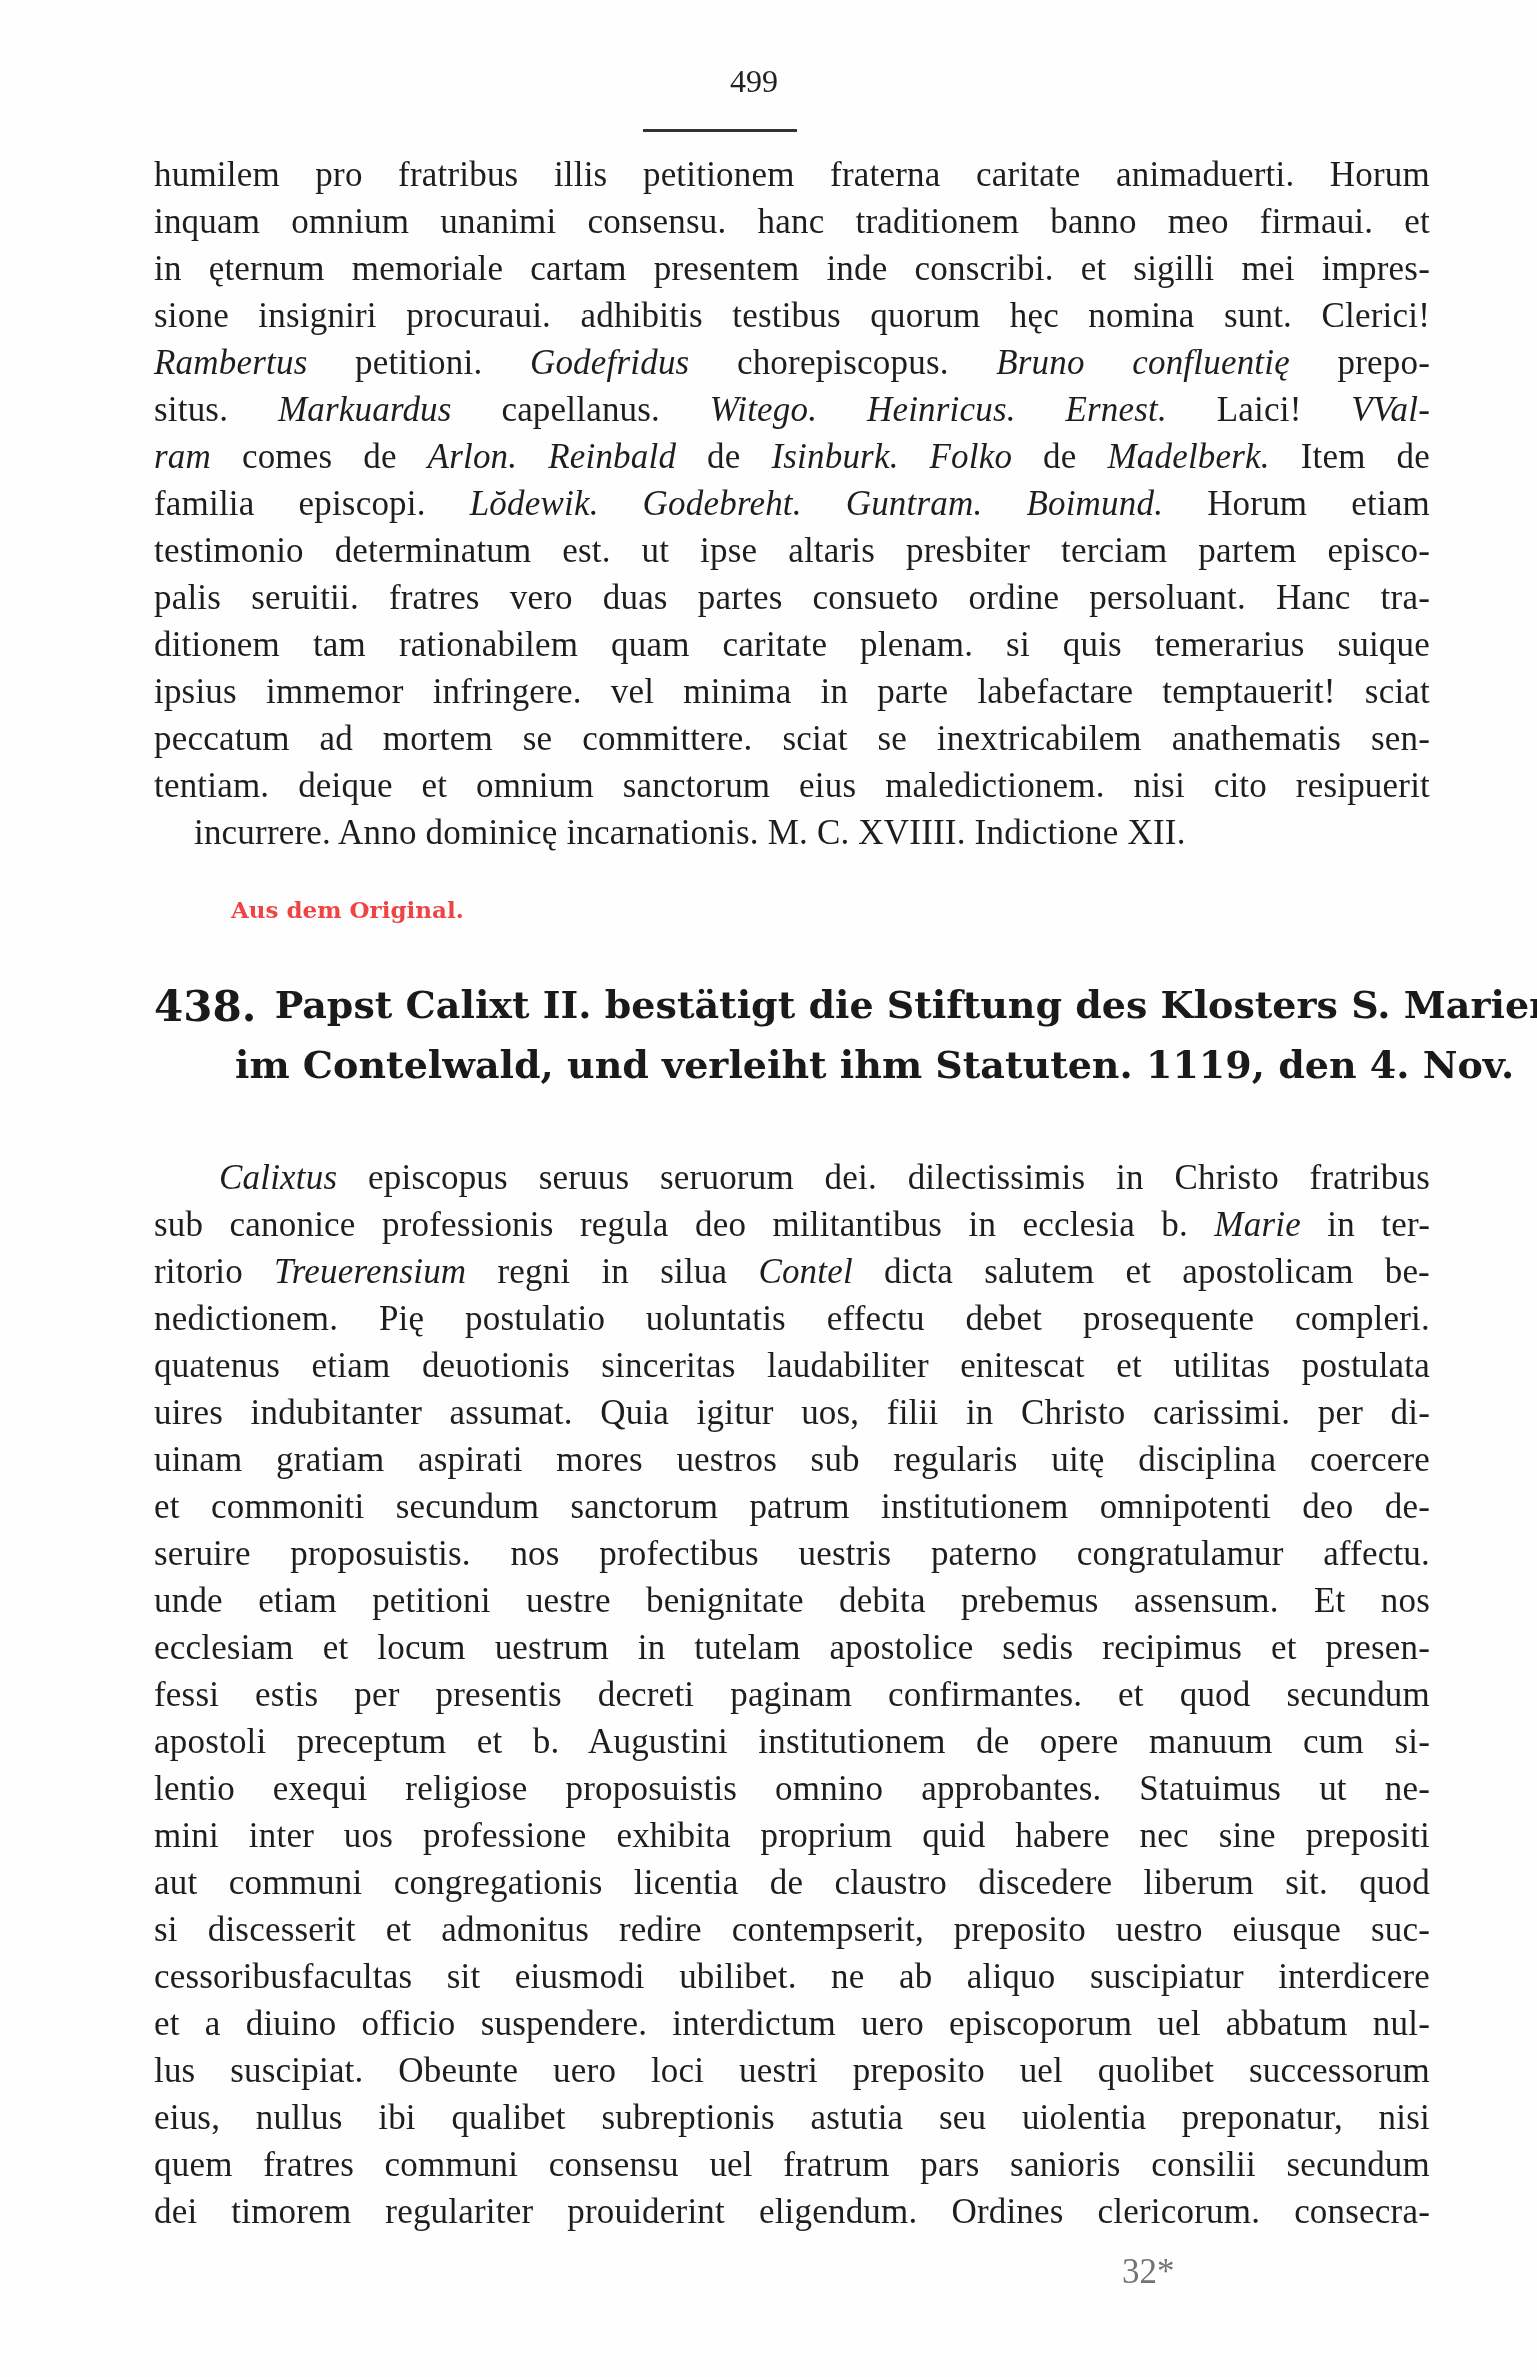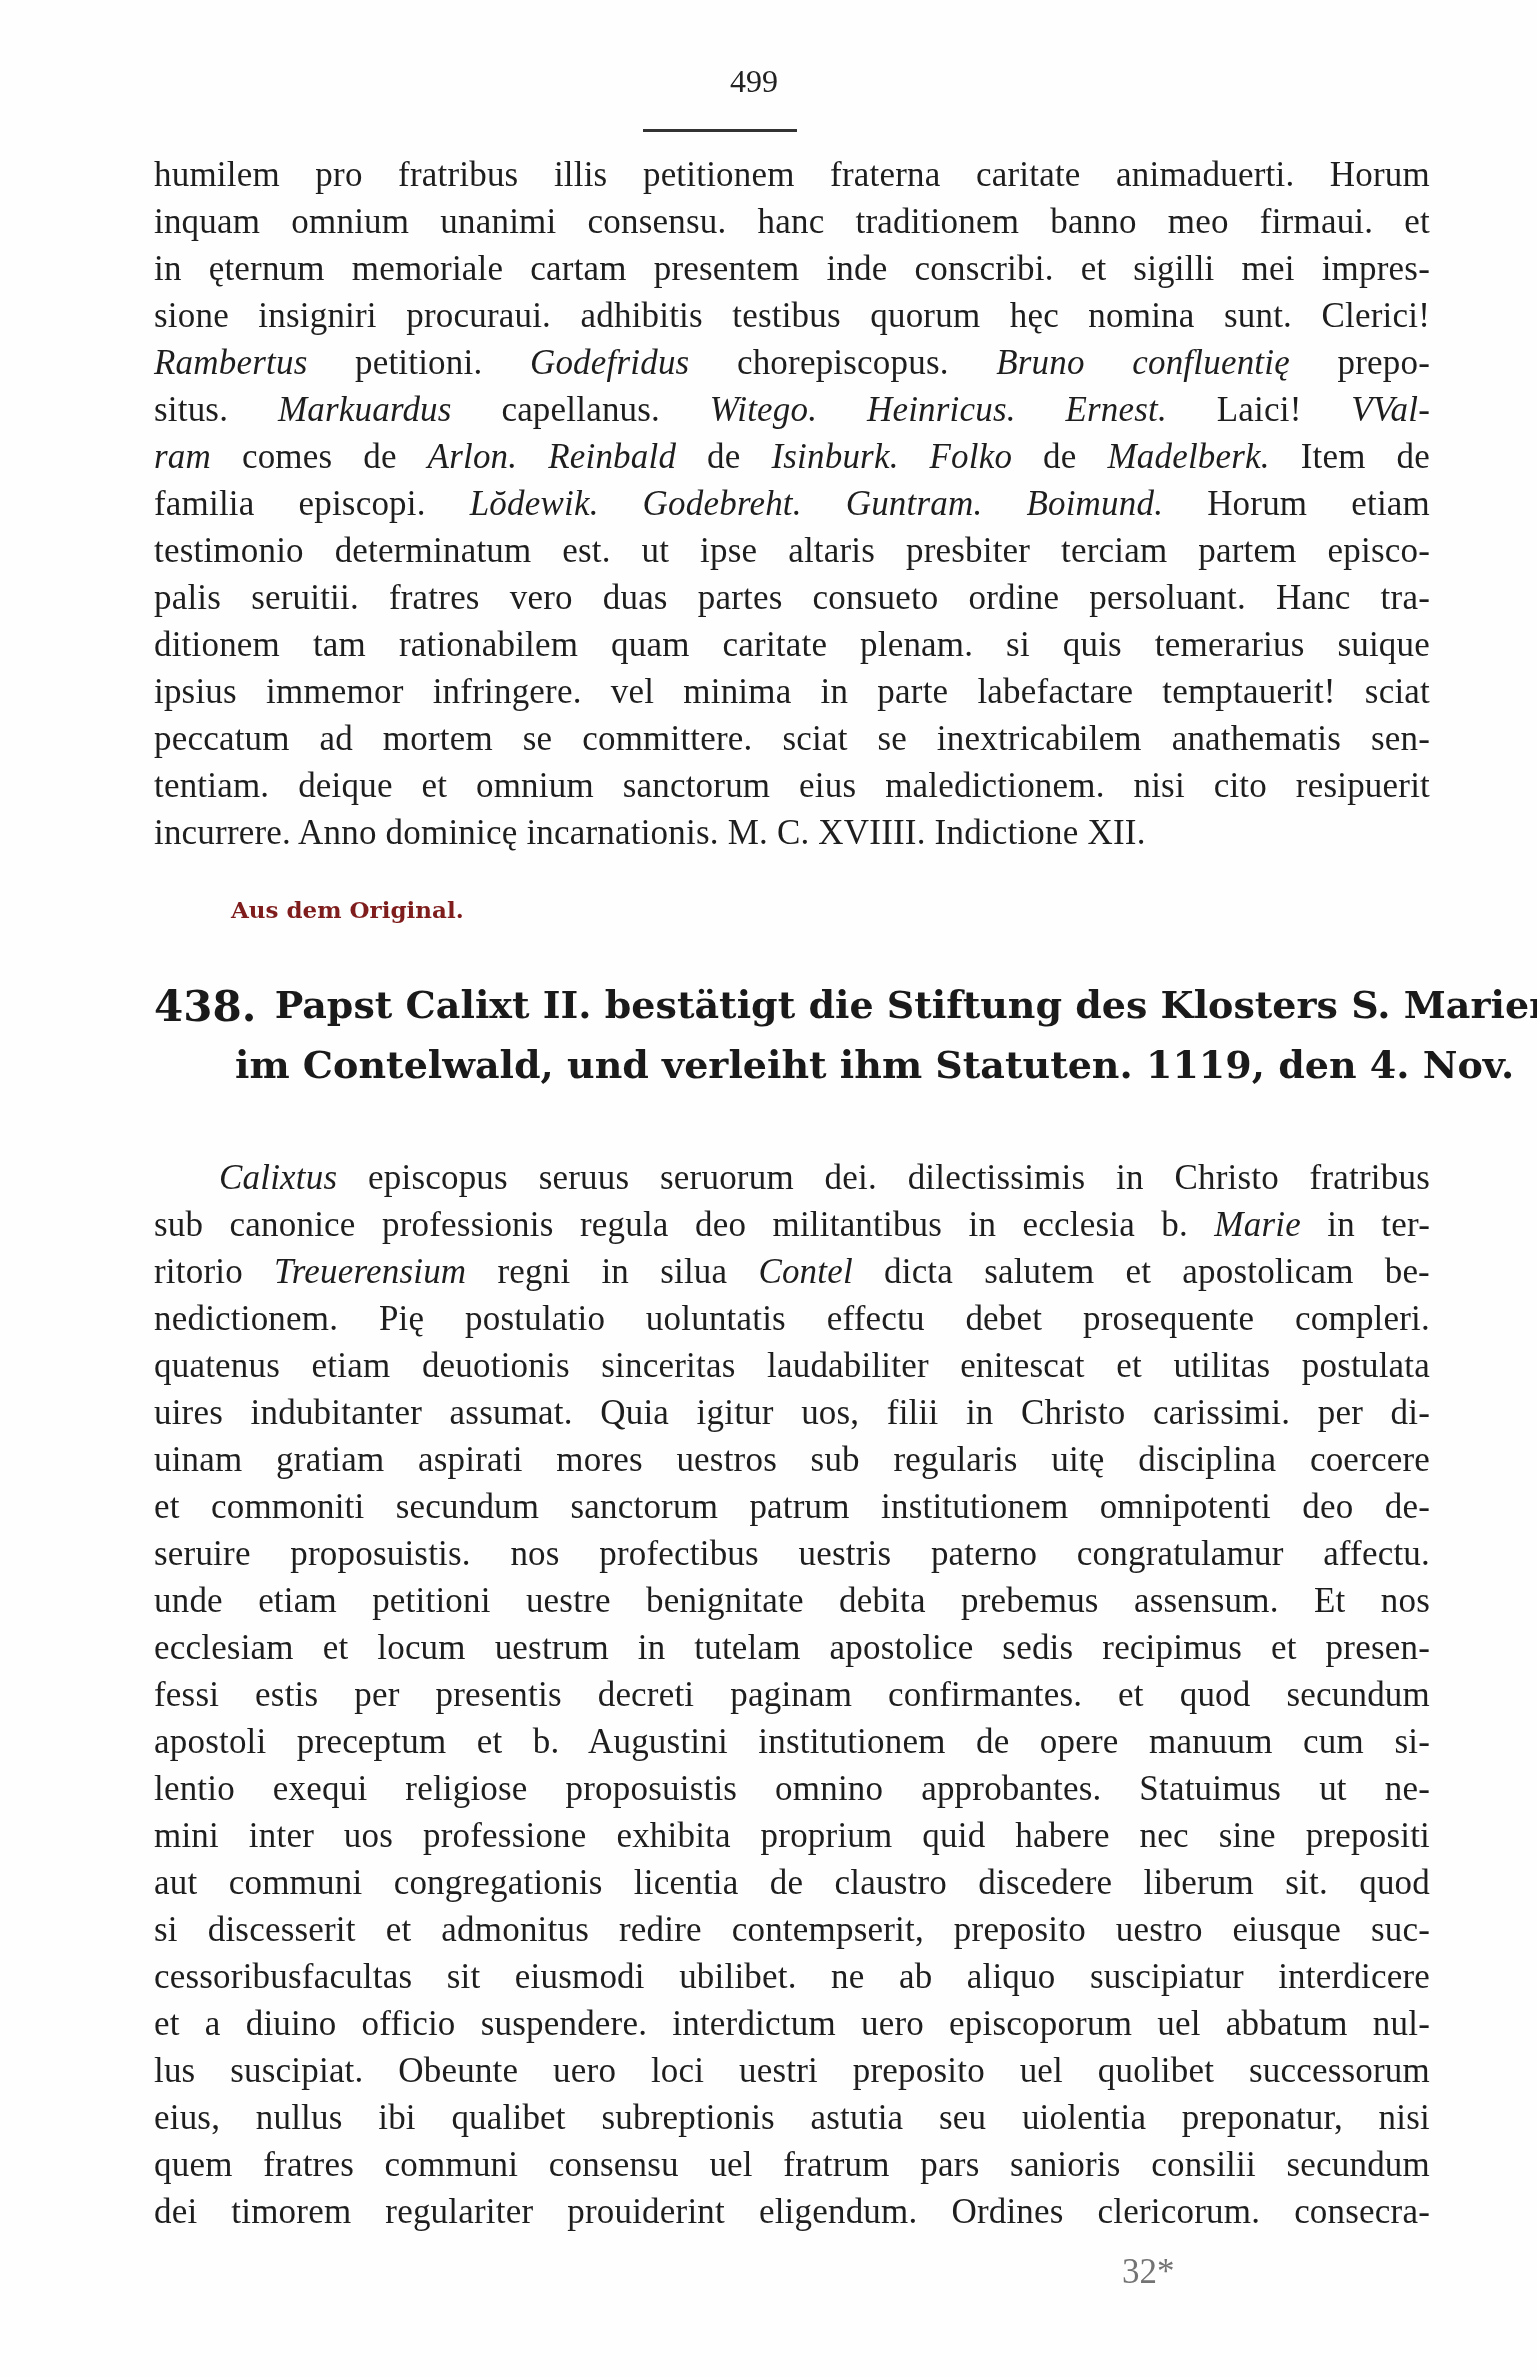--- a/index.html
+++ b/index.html
@@ -6,25 +6,25 @@
   body { width: 1537px; height: 2377px; position: relative; overflow: hidden;
          font-family: "DejaVu Serif", "Liberation Serif", serif; color: #1e1e1e; }
   .page { position: absolute; left: 0; top: 0; width: 1537px; height: 2377px; background: #fefefe; }
   .page-number { position: absolute; top: 63px; left: 0; width: 1508px; text-align: center;
                  font-size: 32px; font-family: "Liberation Serif", serif; color: #222; }
   .rule { position: absolute; top: 129px; left: 643px; width: 154px; height: 3.1px; background: #333; }
   .text-block { position: absolute; left: 154px; width: 1276px; }
   .line { height: 47px; line-height: 47px; font-size: 35px; white-space: nowrap;
           text-align: justify; text-align-last: justify; font-family: "Liberation Serif", serif;
           letter-spacing: 0.2px; }
-  .line.last { text-align-last: left; }
+  .line.last { text-align-last: left; margin-left: 40px; }
   .line.indent { padding-left: 65px; }
   i, .it { font-style: italic; }
   .source { position: absolute; left: 231px; top: 896px; font-size: 23px;
-            font-family: "DejaVu Serif", serif; font-weight: bold; color: #7f1d1d; }
+            font-family: "DejaVu Serif", serif; font-weight: bold; color: #ef4444; }
   .heading { position: absolute; left: 154px; width: 1276px; font-family: "DejaVu Serif", serif;
              font-size: 38px; font-weight: bold; color: #1a1a1a; }
   .heading .num { font-size: 42px; margin-right: 18.4px; }
   .heading-line { position: absolute; white-space: nowrap; }
   .footer { position: absolute; top: 2252px; left: 1122px; font-size: 35px;
             font-family: "Liberation Serif", serif; color: #737373; }
 </style>
 </head>
 <body>
 

